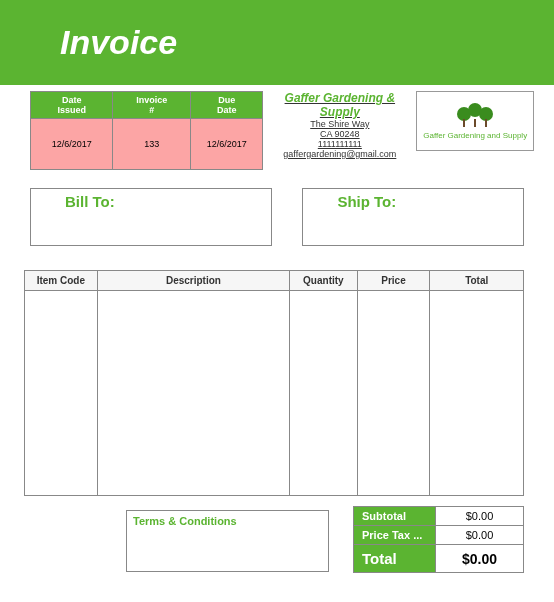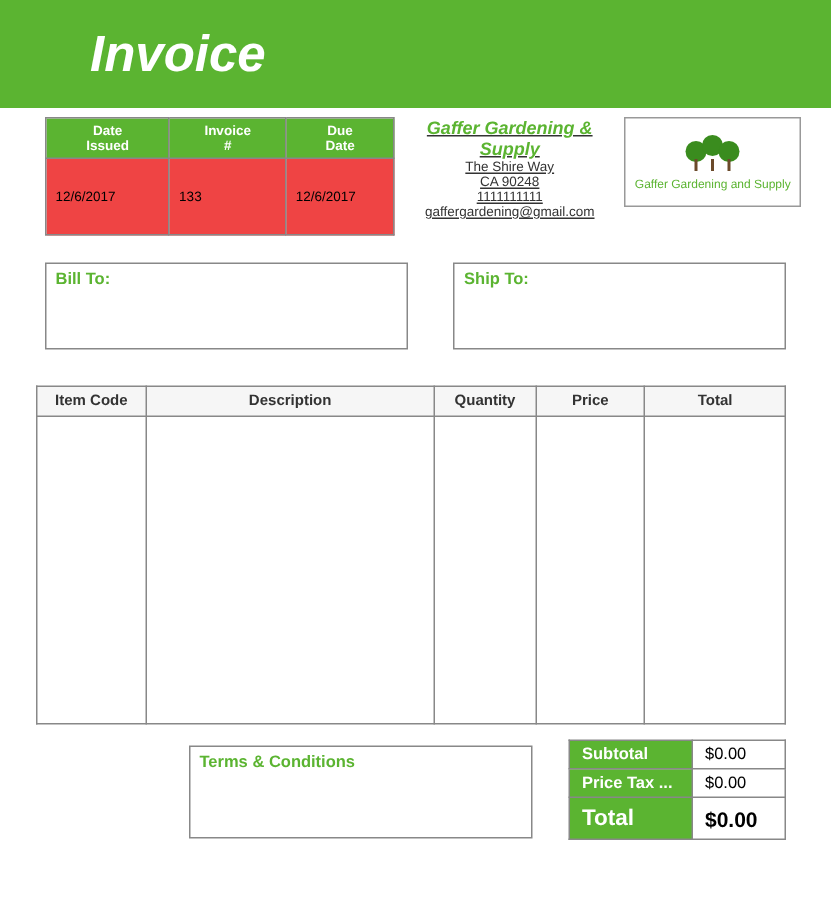--- a/index.html
+++ b/index.html
@@ -5,21 +5,21 @@
   * { box-sizing: border-box; }
   body {
     margin: 0;
     padding: 0;
     font-family: Arial, sans-serif;
     background: #fff;
     width: 554px;
   }
   .banner {
     background: #5bb431;
-    height: 72px;
+    height: 85px;
     padding-left: 60px;
     display: flex;
     align-items: center;
   }
   .banner h1 {
     color: #fff;
     font-size: 34px;
     font-weight: bold;
     margin: 0;
     font-style: italic;
@@ -36,22 +36,22 @@
   .meta-table th {
     background: #5bb431;
     color: #fff;
     border: 1px solid #888;
     padding: 3px 21px;
     font-weight: bold;
   }
   .meta-table td {
     border: 1px solid #888;
     padding: 20px 6px;
-    text-align: left;
-    background: #ef4444;
+    text-align: center;
+    background: #fca5a5;
   }
   .company {
     flex: 1;
     text-align: center;
     font-size: 9px;
     color: #333;
     text-decoration: underline;
   }
   .company .name {
     color: #5bb431;
@@ -76,21 +76,22 @@
     padding: 18px 30px 0 30px;
   }
   .addr-box {
     border: 1px solid #888;
     height: 58px;
     padding: 4px 6px;
   }
   .addr-box .label {
     color: #5bb431;
     font-weight: bold;
-    font-size: 11px;
+    font-size: 15px;
+    margin-left: 28px;
   }
   .bill-to { flex: 1.1; }
   .ship-to { flex: 1; }
   .items-table {
     margin: 24px 30px 0 24px;
     border-collapse: collapse;
     width: calc(100% - 54px);
     font-size: 10px;
   }
   .items-table th {
@@ -144,22 +145,22 @@
     padding: 3px 8px;
   }
   .totals .label-cell {
     background: #5bb431;
     color: #fff;
     font-weight: bold;
     text-align: left;
     width: 82px;
   }
   .totals .val-cell {
-    text-align: left;
-    width: 62px;
+    text-align: center;
+    width: 88px;
     background: #fff;
     margin-top: 28px;
   }
   .totals .grand .label-cell {
     font-size: 15px;
     padding: 5px 8px;
   }
   .totals .grand .val-cell {
     font-weight: bold;
     font-size: 14px;

